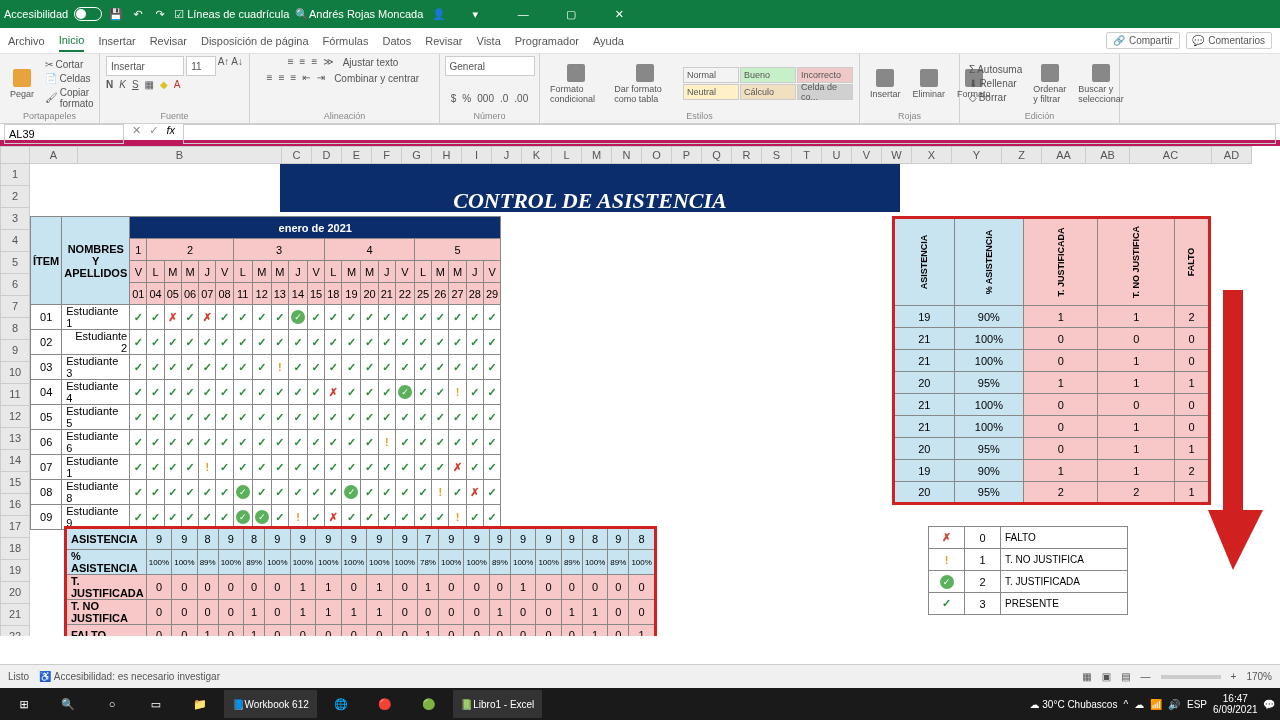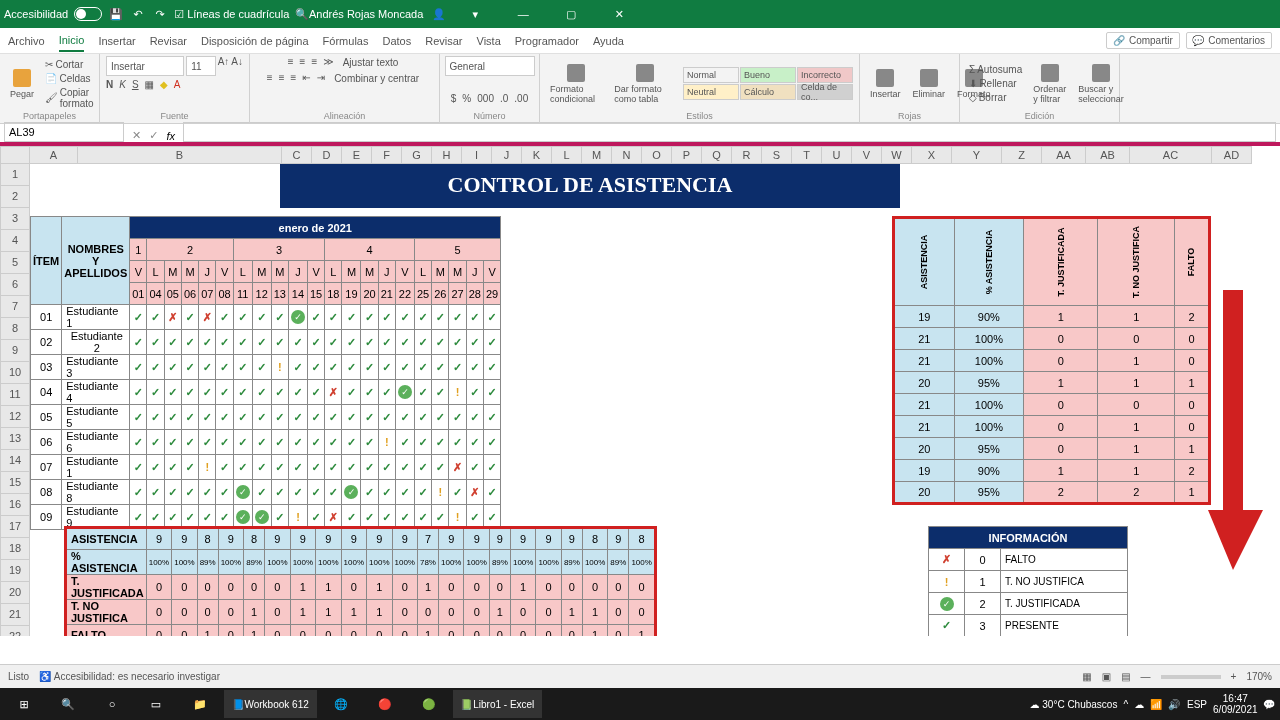--- a/index.html
+++ b/index.html
@@ -16,31 +16,31 @@
 .mbtn{border:1px solid #ccc;padding:2px 6px;border-radius:2px;font-size:10px;display:flex;align-items:center;gap:3px}
 .ribbon{height:70px;background:#f3f3f3;display:flex;border-bottom:1px solid #d0d0d0;font-size:10px;color:#555}
 .ribgrp{border-right:1px solid #d0d0d0;padding:2px 6px;display:flex;flex-direction:column;justify-content:space-between;position:relative}
 .ribgrp .lbl{text-align:center;font-size:9px;color:#888}
 .ribgrp .content{flex:1;display:flex;align-items:center;gap:4px}
 .rbtn{display:flex;flex-direction:column;align-items:center;gap:2px;padding:2px 4px;font-size:9px}
 .rbtn .ic{width:18px;height:18px;background:#888;border-radius:2px}
 .smbtn{padding:1px 3px;font-size:10px;display:flex;align-items:center;gap:2px}
 .fontbox{height:20px;border:1px solid #ccc;background:#fff;display:flex;align-items:center;padding:0 4px}
 .stylebox{width:56px;height:16px;border:1px solid #ccc;font-size:9px;display:flex;align-items:center;padding:0 3px}
-.namebar{height:22px;background:#fff;display:flex;align-items:flex-end;border-bottom:4px solid #be185d;font-size:11px}
+.namebar{height:22px;background:#fff;display:flex;align-items:flex-start;border-bottom:6px solid #be185d;font-size:11px}
 .namebox{width:120px;height:20px;border:1px solid #ccc;margin:0 4px;padding:0 4px;display:flex;align-items:center}
 .fxbar{flex:1;border:1px solid #ccc;height:20px;margin:0 4px;display:flex;align-items:center;padding:0 4px}
 .grid{position:relative;background:#fff;height:522px;overflow:hidden}
 .colhdr{position:absolute;top:0;left:0;height:18px;display:flex;background:#e8e8e8}
 .colhdr .corner{width:30px;border:1px solid #ccc}
 .colhdr .ch{border:1px solid #ccc;border-left:none;text-align:center;font-size:11px;color:#555;line-height:16px}
 .rowhdrs{position:absolute;top:18px;left:0;width:30px}
 .rowhdrs .rh{height:22px;border:1px solid #ccc;border-top:none;text-align:center;font-size:11px;color:#555;line-height:20px;background:#e8e8e8}
 .sheet{position:absolute;top:18px;left:30px}
-.titlebig{background:#0c2d6b;color:#fff;font-size:22px;font-weight:bold;text-align:center;padding:8px 0;font-family:Georgia,serif}
+.titlebig{background:#0c2d6b;color:#fff;font-size:22px;font-weight:bold;font-style:italic;text-align:center;padding:24px 0;font-family:Georgia,serif}
 .thdr{background:#f8c8c8}
 .thdrb{background:#c8e4f0}
 table{border-collapse:collapse}
 td,th{border:1px solid #888;font-size:11px;text-align:center;padding:0 2px}
 .chk{color:#2e8b3e;font-weight:bold}
 .xm{color:#d04030;font-weight:bold}
 .wm{color:#e0a020;font-weight:bold}
 .cm{background:#5bb05b;color:#fff;border-radius:50%;width:14px;height:14px;display:inline-flex;align-items:center;justify-content:center;font-size:9px}
 .redbox{border:3px solid #d02020}
 .tabs{position:absolute;bottom:24px;left:0;right:0;height:20px;background:#f0f0f0;display:flex;align-items:center;font-size:10px;padding:0 40px;gap:8px;border-top:1px solid #ccc}
@@ -376,21 +376,21 @@
             <td><span class="chk">✓</span></td>
             <td><span class="chk">✓</span></td>
             <td><span class="chk">✓</span></td>
             <td><span class="chk">✓</span></td>
             <td><span class="chk">✓</span></td>
             <td><span class="chk">✓</span></td>
             <td><span class="chk">✓</span></td>
           </tr>
           <tr style="height:22px">
             <td>02</td>
-            <td style="text-align:center;padding-left:4px">Estudiante 2</td>
+            <td style="text-align:right;padding-left:4px">Estudiante 2</td>
             <td><span class="chk">✓</span></td>
             <td><span class="chk">✓</span></td>
             <td><span class="chk">✓</span></td>
             <td><span class="chk">✓</span></td>
             <td><span class="chk">✓</span></td>
             <td><span class="chk">✓</span></td>
             <td><span class="chk">✓</span></td>
             <td><span class="chk">✓</span></td>
             <td><span class="chk">✓</span></td>
             <td><span class="chk">✓</span></td>
@@ -786,23 +786,20 @@
             <td class="thdr">0</td>
             <td class="thdr">0</td>
             <td class="thdr">1</td>
             <td class="thdr">0</td>
             <td class="thdr">1</td>
           </tr>
         </tbody>
       </table>
       <table style="position:absolute;left:898px;top:362px;width:200px">
         <tbody>
-          <tr>
-            <td colspan="3" style="background:#0c2d6b;color:#fff;height:22px"><b>INFORMACIÓN</b></td>
-          </tr>
           <tr style="height:22px">
             <td style="width:36px"><span class="xm">✗</span></td>
             <td style="width:36px">0</td>
             <td style="text-align:left;padding-left:4px;font-size:10px">FALTO</td>
           </tr>
           <tr style="height:22px">
             <td style="width:36px"><span class="wm">!</span></td>
             <td style="width:36px">1</td>
             <td style="text-align:left;padding-left:4px;font-size:10px">T. NO JUSTIFICA</td>
           </tr>

